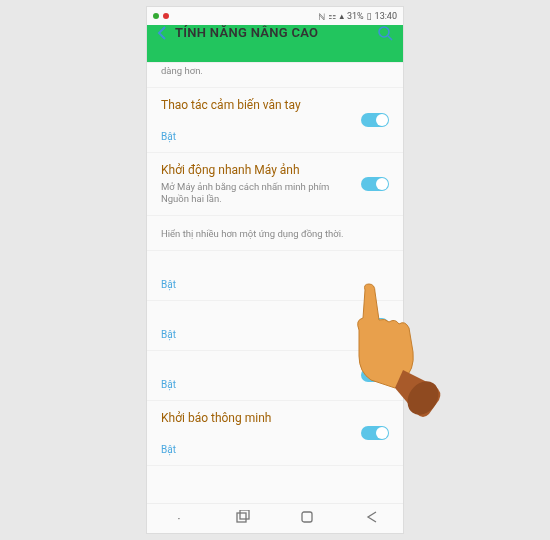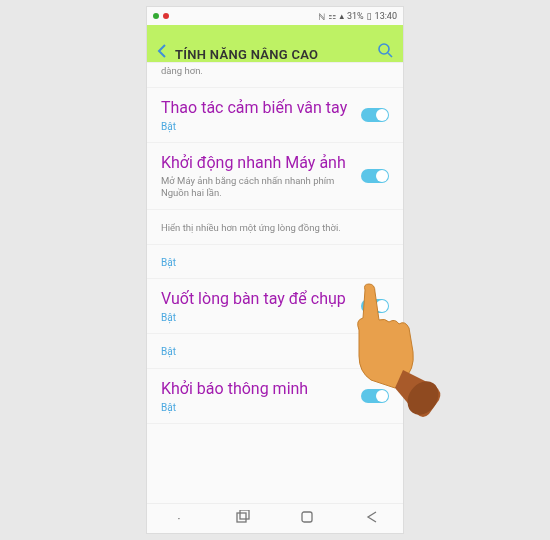--- a/index.html
+++ b/index.html
@@ -32,41 +32,41 @@
     color: #555;
     background: #fafafa;
   }
   .sb-left { display: flex; gap: 4px; align-items: center; }
   .sb-right { display: flex; gap: 3px; align-items: center; }
   .dot-red { width: 6px; height: 6px; border-radius: 50%; background: #d33; }
   .dot-green { width: 6px; height: 6px; border-radius: 50%; background: #3a3; }
   .appbar {
     height: 38px;
     display: flex;
-    align-items: flex-end;
+    align-items: flex-start;
     padding: 0 10px;
-    background: #bef264;
+    background: #22c55e;
     border-bottom: 1px solid #eee;
   }
   .back { color: #3f8fd9; margin-right: 8px; font-size: 16px; }
   .title { flex: 1; font-size: 13px; font-weight: 600; color: #333; letter-spacing: 0.3px; }
   .search { color: #3f8fd9; }
   .list { height: calc(100% - 56px - 30px); overflow: hidden; background: #fafafa; }
   .row {
     padding: 10px 14px 10px 14px;
     border-bottom: 1px solid #f0f0f0;
     display: flex;
     align-items: center;
     gap: 8px;
     justify-content: flex-end;
   }
   .row-text { flex: 1; min-width: 0; }
-  .row-title { font-size: 16px; color: #a21caf; line-height: 1.3; }
+  .row-title { font-size: 12px; color: #a16207; line-height: 1.3; }
   .row-sub { font-size: 9.5px; color: #8a8a8a; margin-top: 2px; line-height: 1.25; }
-  .row-on { font-size: 10px; color: #4aa8e0; margin-top: 2px; }
+  .row-on { font-size: 10px; color: #4aa8e0; margin-top: 18px; }
   .toggle {
     width: 28px; height: 14px; border-radius: 8px;
     background: #5bc5e8; position: relative; flex-shrink: 0;
   }
   .toggle::after {
     content: ""; position: absolute; right: 1px; top: 1px;
     width: 12px; height: 12px; border-radius: 50%; background: #fff;
   }
   .partial-top { padding-top: 0; }
   .navbar {
@@ -134,41 +134,40 @@
       <div class="row-text">
         <div class="row-title">Thao tác cảm biến vân tay</div>
         <div class="row-on">Bật</div>
       </div>
       <div class="toggle"></div>
     </div>
 
     <div class="row">
       <div class="row-text">
         <div class="row-title">Khởi động nhanh Máy ảnh</div>
-        <div class="row-sub">Mở Máy ảnh bằng cách nhấn nhanh phím Nguồn hai lần.</div>
-      </div>
-      <div class="toggle"></div>
-    </div>
-
-
-    <div class="row">
-      <div class="row-text">
-        <div class="row-sub">Hiển thị nhiều hơn một ứng lòng đồng thời.</div>
-      </div>
-    </div>
-
-    <div class="row">
-      <div class="row-text">
-        <div class="row-on">Bật</div>
-      </div>
-    </div>
-
-    <div class="row">
-      <div class="row-text">
-        <div class="row-title">Vuốt lòng bàn tay để chụp</div>
+        <div class="row-sub">Mở Máy ảnh bằng cách nhấn minh phím Nguồn hai lần.</div>
+      </div>
+      <div class="toggle"></div>
+    </div>
+
+
+    <div class="row">
+      <div class="row-text">
+        <div class="row-sub">Hiển thị nhiều hơn một ứng dụng đồng thời.</div>
+      </div>
+    </div>
+
+    <div class="row">
+      <div class="row-text">
+        <div class="row-on">Bật</div>
+      </div>
+    </div>
+
+    <div class="row">
+      <div class="row-text">
         <div class="row-on">Bật</div>
       </div>
       <div class="toggle"></div>
     </div>
 
     <div class="row">
       <div class="row-text">
         <div class="row-on">Bật</div>
       </div>
       <div class="toggle"></div>

